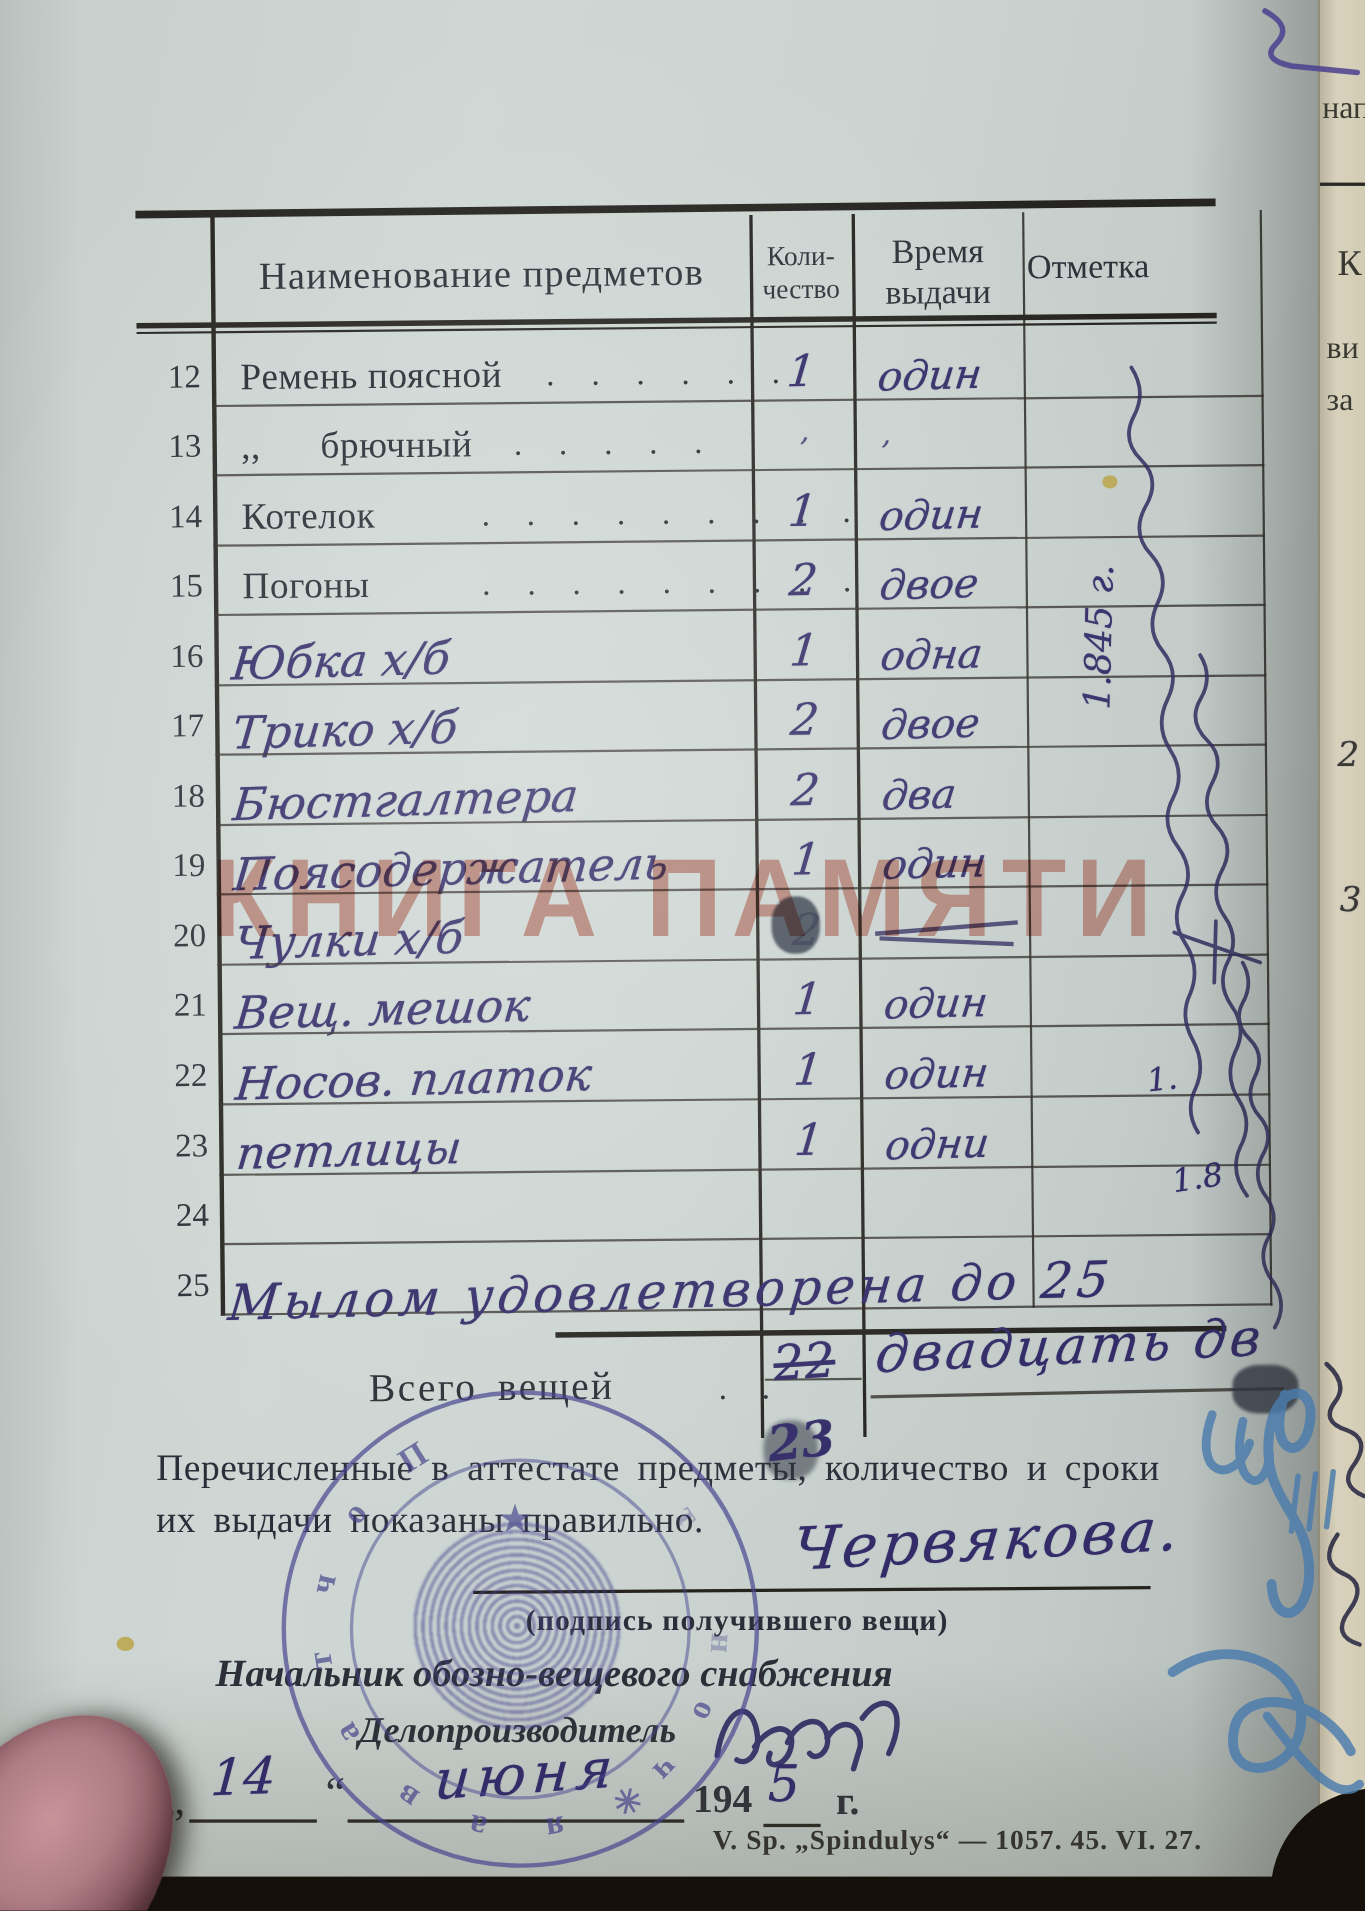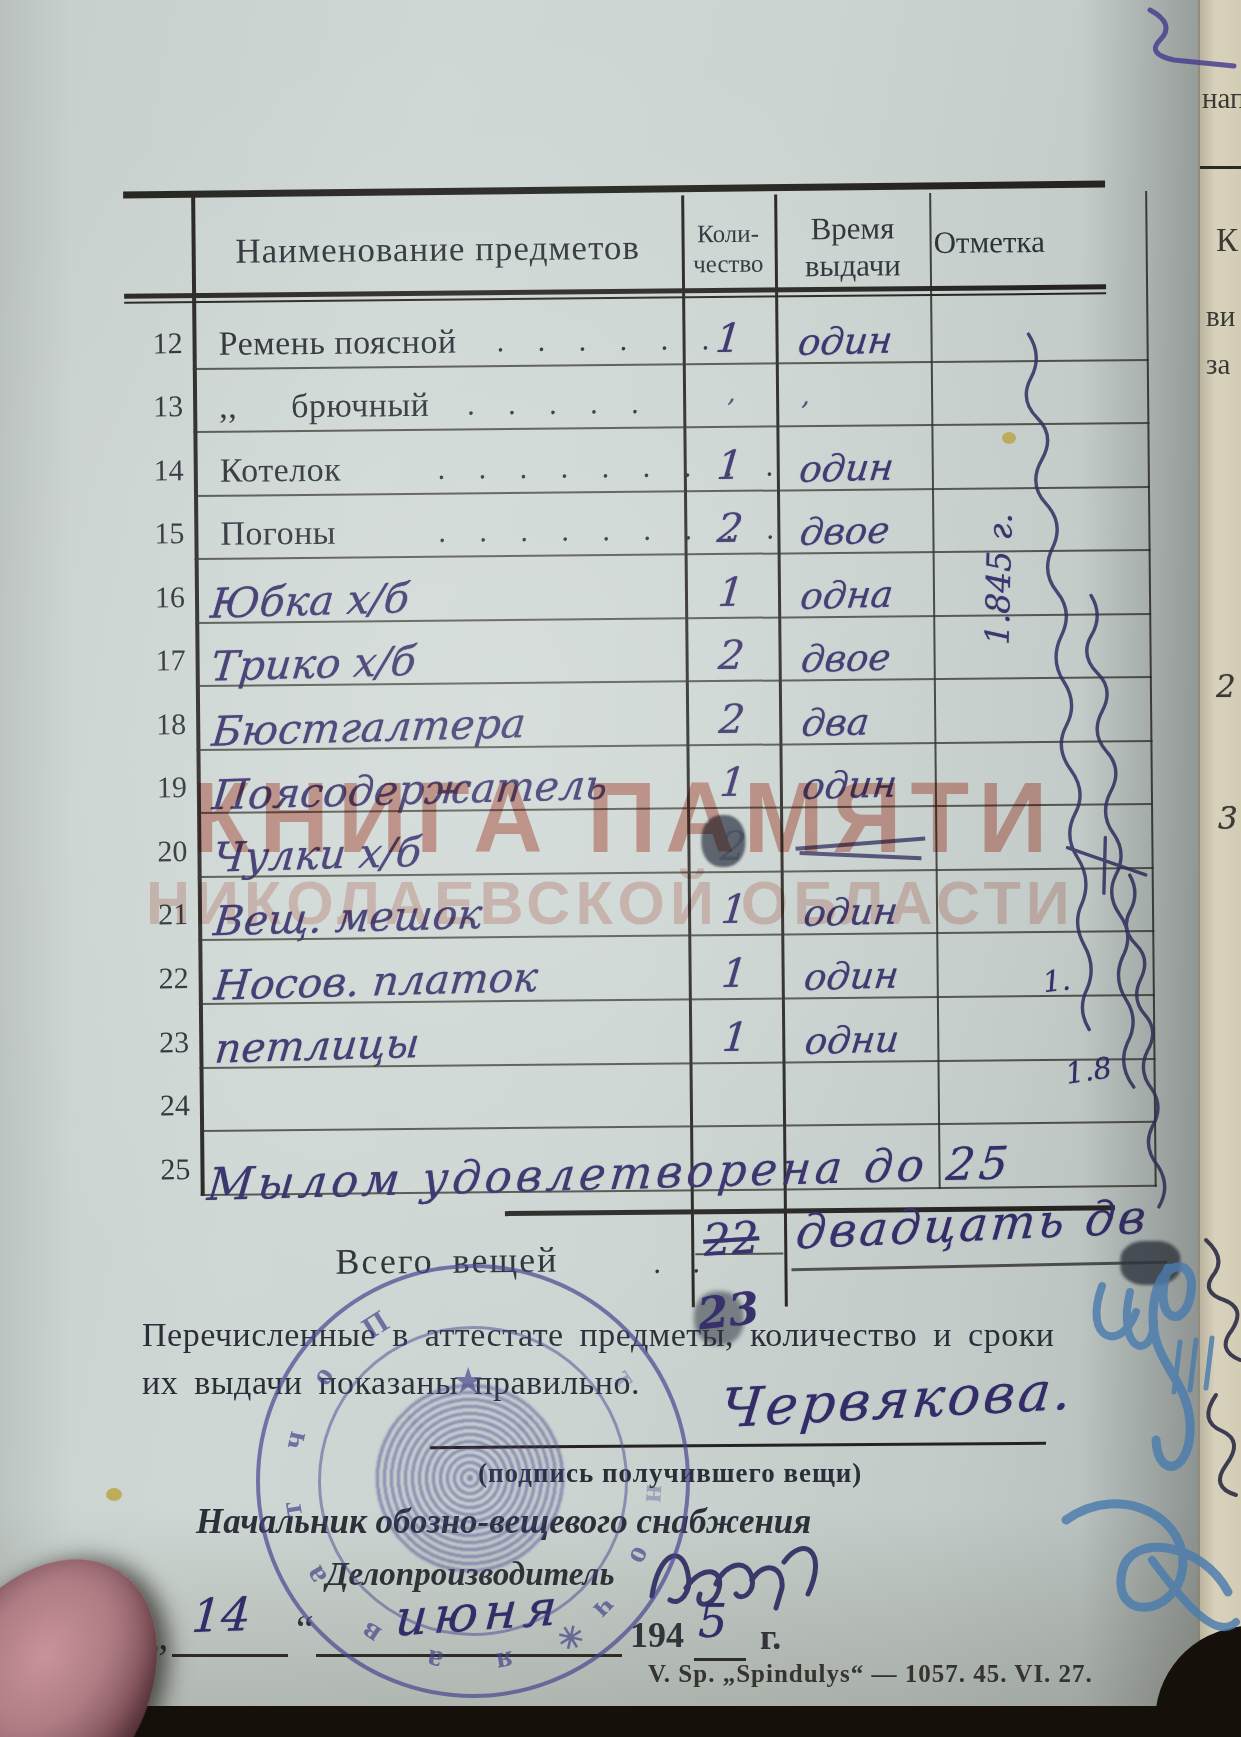--- a/index.html
+++ b/index.html
@@ -300,21 +300,20 @@
       <path stroke-width="5" d="M1180,1342 l-6,50 M1196,1340 l-6,50 M1212,1338 l-6,50"></path>
     </g>
     <g fill="none" stroke="#23233f" stroke-width="4" stroke-linecap="round" opacity=".85">
       <path d="M1206,1240 q20,18 8,34 q-14,18 10,26 q22,8 8,30 q-16,20 8,30"></path>
       <path d="M1216,1395 q-18,26 6,36 q22,10 4,34 q-16,22 10,30"></path>
       <path d="M1150,10 q26,14 10,30 q-14,14 14,20 l60,6" stroke="#4b3f8f" stroke-width="5"></path>
     </g>
   </svg>
 
   <div class="wm" style="left:192px;top:762px;font-size:96px;letter-spacing:9px;opacity:.78;transform:scaleY(1.05);">КНИГА ПАМЯТИ</div>
-  <div class="wm" style="left:146px;top:868px;font-size:61px;letter-spacing:5px;opacity:.42;">НИКОЛАЕВСКОЙ ОБЛАСТИ</div>
 
   <div class="speck" style="left:1002px;top:432px;width:14px;height:12px;"></div>
   <div class="speck" style="left:106px;top:1488px;width:16px;height:13px;"></div>
   <div class="page-shade"></div>
   <div class="bottom-band"></div>
   <div class="corner-dark"></div>
   <div class="finger"></div>
 </div>
 
 </body></html>

